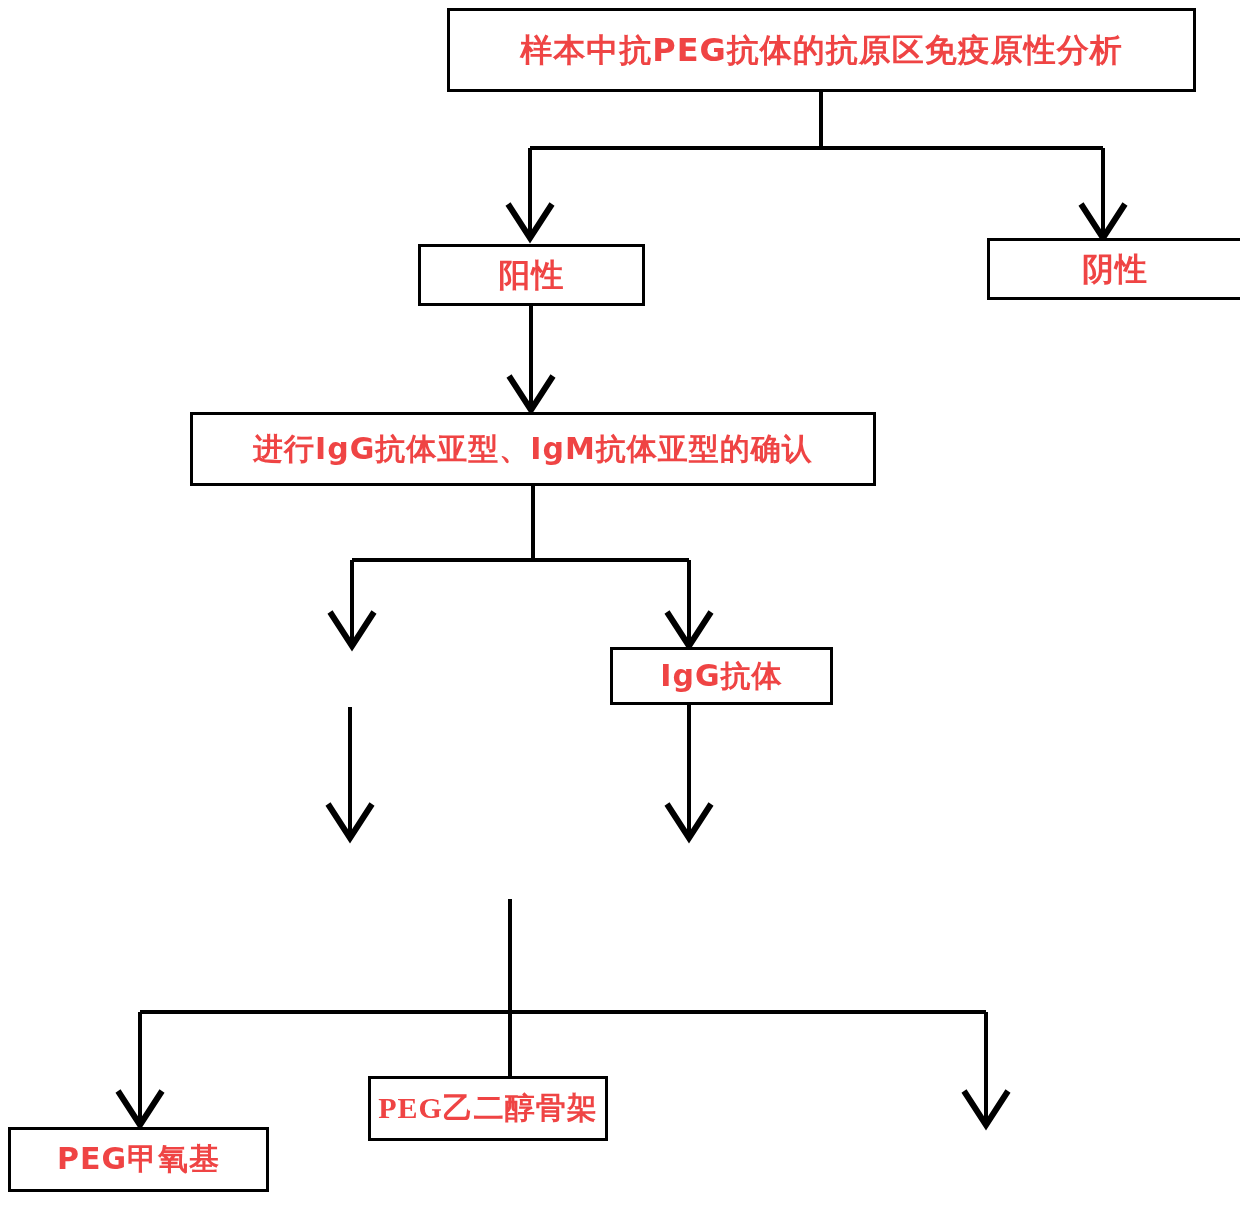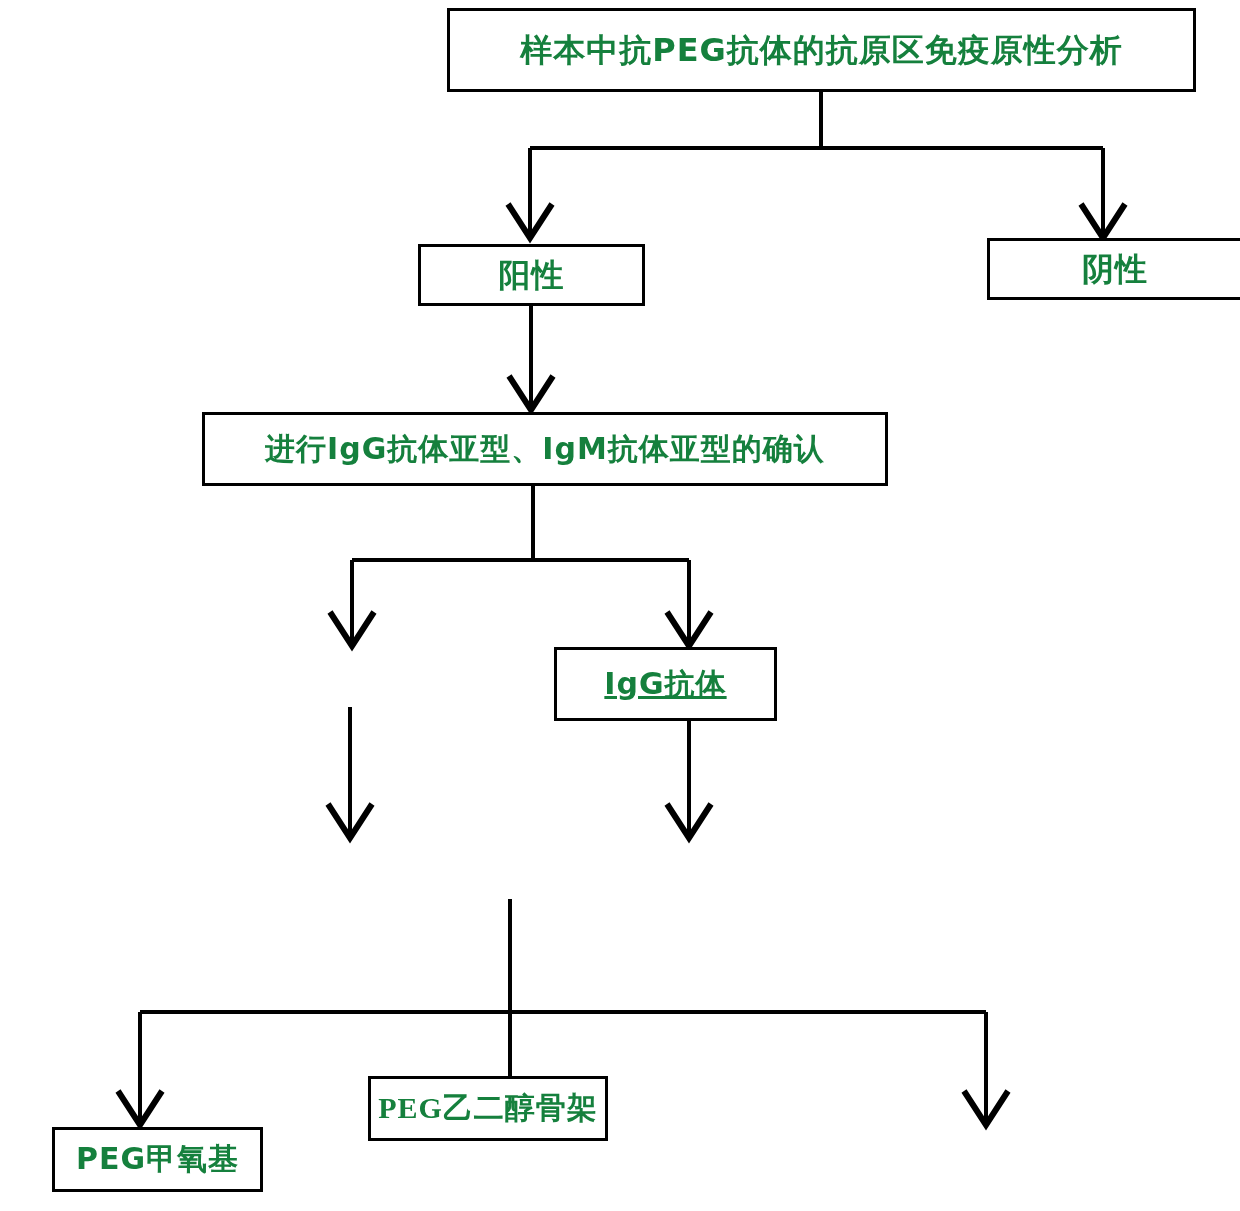--- a/index.html
+++ b/index.html
@@ -26,21 +26,21 @@
     box-sizing: border-box;
     background: #ffffff;
     border: 3px solid #000000;
     display: flex;
     align-items: center;
     justify-content: center;
     font-family: "DejaVu Sans", sans-serif;
     font-weight: bold;
     font-size: 30px;
     line-height: 1.15;
-    color: #15803d;
+    color: #ef4444;
     text-align: center;
     letter-spacing: 1px;
     white-space: nowrap;
     z-index: 2;
   }
   .node.big {
     font-size: 32px;
   }
 </style>
 </head>
@@ -77,24 +77,24 @@
       <polyline points="964,1091 986,1125 1008,1091"></polyline>
     </g>
   </svg>
 
   <div class="node big" style="left:447px; top:8px; width:749px; height:84px;">样本中抗PEG抗体的抗原区免疫原性分析</div>
 
   <div class="node big" style="left:418px; top:244px; width:227px; height:62px;">阳性</div>
 
   <div class="node big" style="left:975px; top:238px; width:256px; height:62px;margin-left:12px;">阴性</div>
 
-  <div class="node" style="left:202px; top:412px; width:686px; height:74px;">进行IgG抗体亚型、IgM抗体亚型的确认</div>
+  <div class="node" style="left:190px; top:412px; width:686px; height:74px;">进行IgG抗体亚型、IgM抗体亚型的确认</div>
 
 
-  <div class="node" style="left:554px; top:647px; width:223px; height:74px;text-decoration:underline;">IgG抗体</div>
+  <div class="node" style="left:610px; top:647px; width:223px; height:58px;">IgG抗体</div>
 
 
-  <div class="node" style="left:8px; top:1127px; width:211px; height:65px;margin-left:44px;">PEG甲氧基</div>
+  <div class="node" style="left:8px; top:1127px; width:261px; height:65px;">PEG甲氧基</div>
 
   <div class="node" style="left:368px; top:1076px; width:240px; height:65px;font-family:Liberation Serif, serif;">PEG乙二醇骨架</div>
 
 
 </div>
 
 </body></html>

